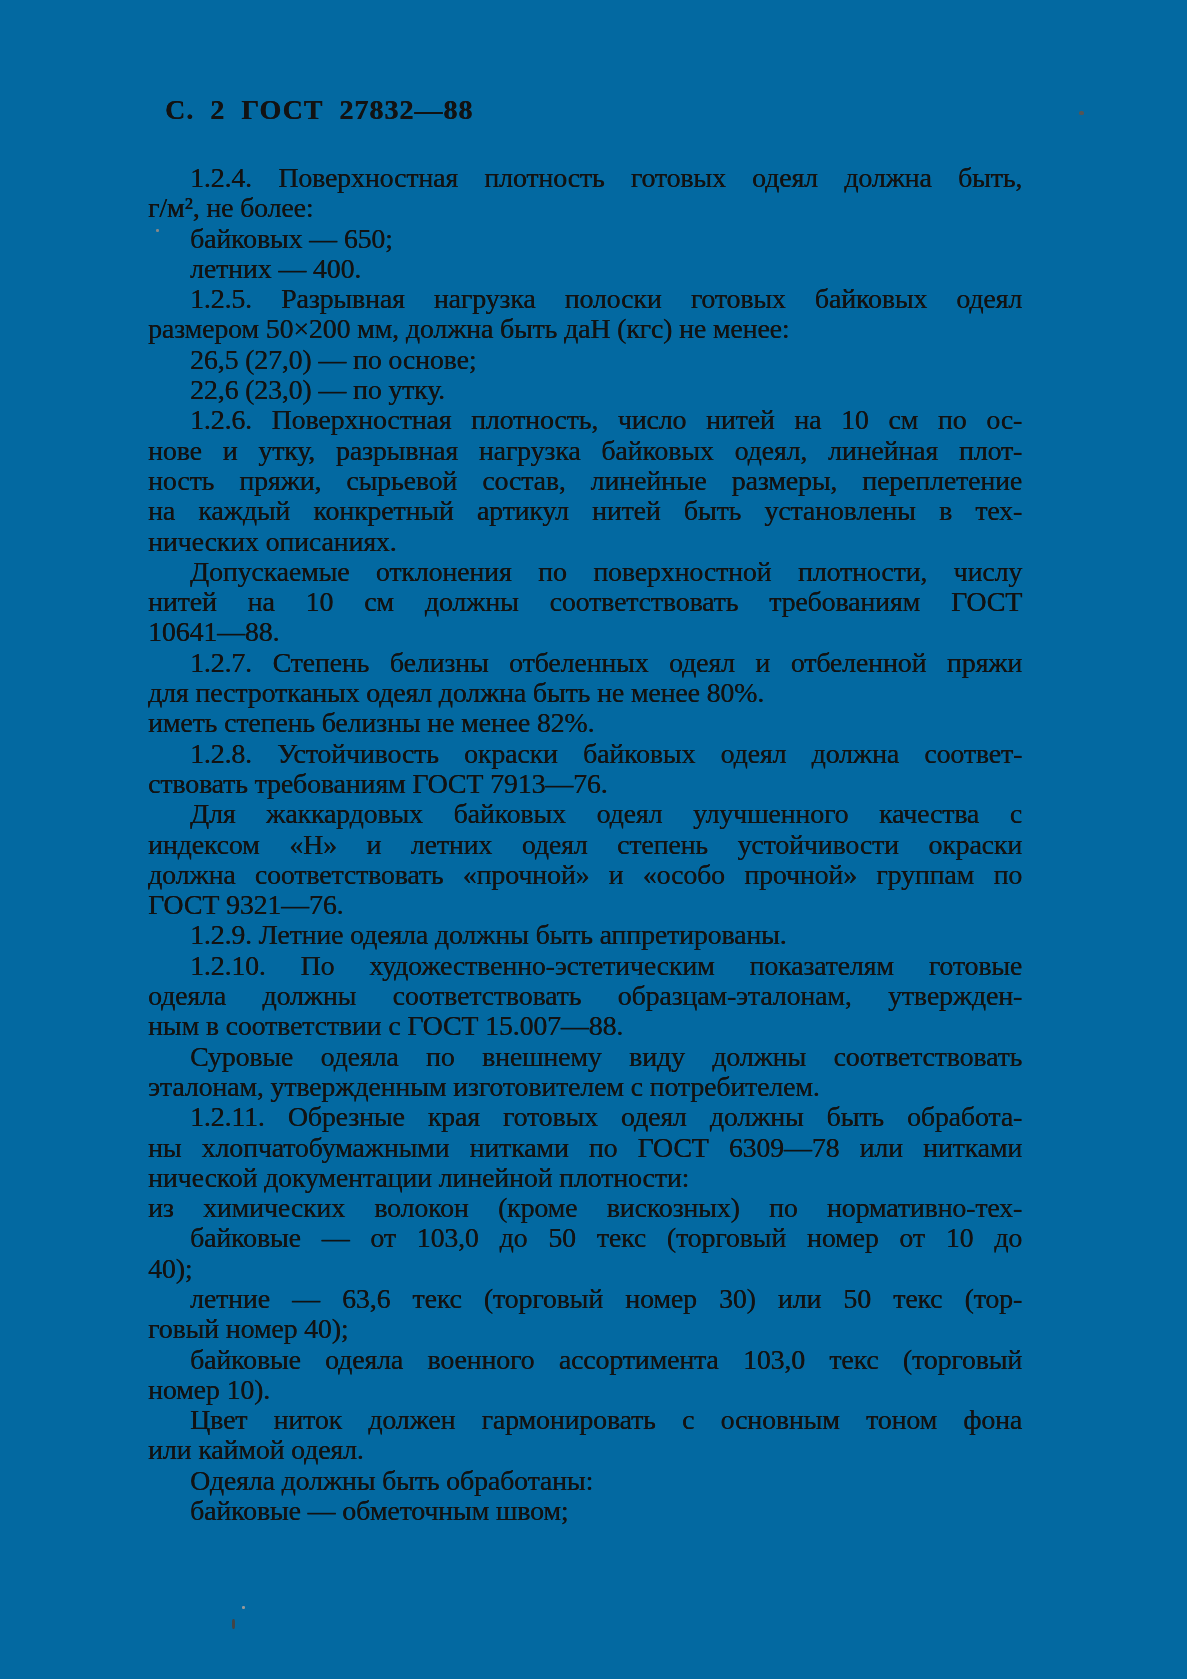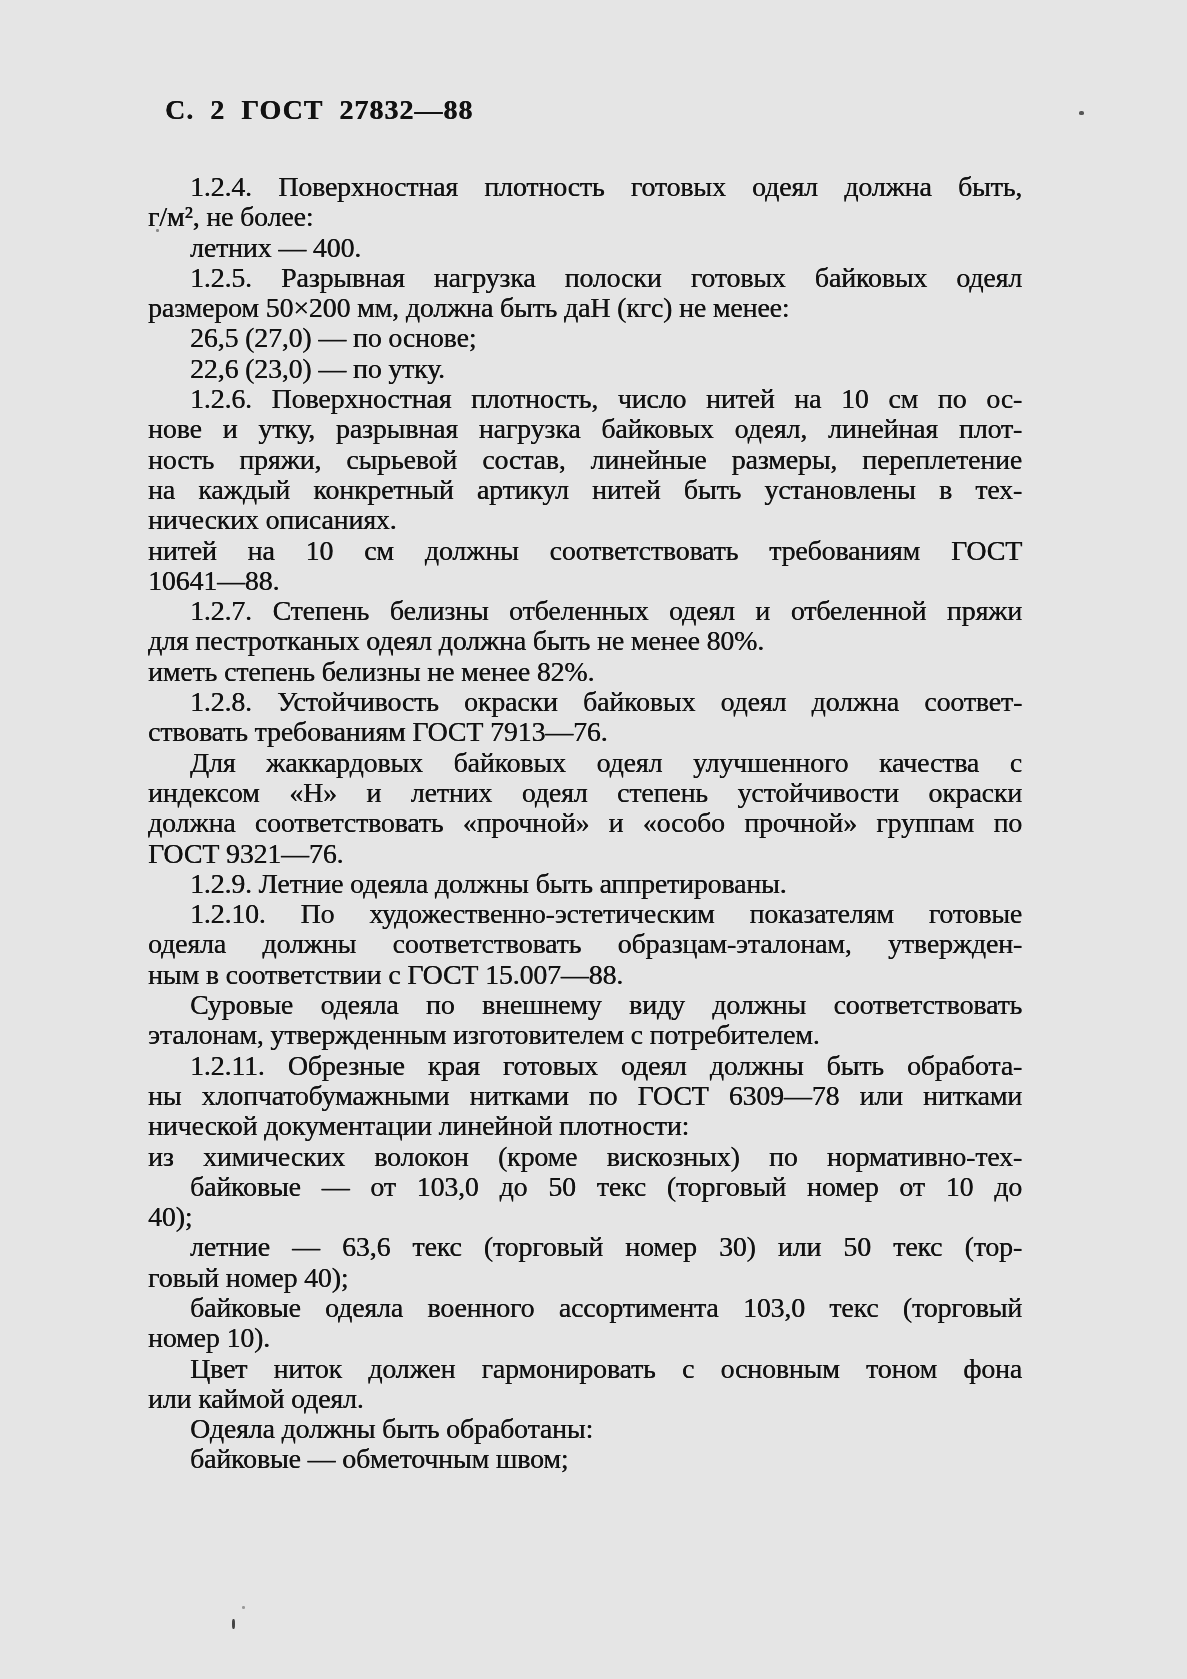--- a/index.html
+++ b/index.html
@@ -4,40 +4,40 @@
 <style>
   html, body {
     margin: 0;
     padding: 0;
     background: #ffffff;
   }
   .page {
     position: relative;
     width: 1187px;
     height: 1679px;
-    background: #e5e5e5;
+    background: #0369a1;
     overflow: hidden;
     font-family: "Liberation Serif", "DejaVu Serif", serif;
     color: #121212;
   }
   .page-header {
     position: absolute;
     left: 165px;
     top: 94px;
     font-size: 28px;
     font-weight: bold;
     letter-spacing: 1px;
     word-spacing: 8px;
     white-space: nowrap;
     text-shadow: 0.3px 0 0 currentColor;
   }
   .doc-body {
     position: absolute;
     left: 148px;
-    top: 172px;
+    top: 163px;
     width: 874px;
   }
   .line {
     font-size: 28px;
     line-height: 30.3px;
     height: 30.3px;
     letter-spacing: -0.2px;
     text-shadow: 0.3px 0 0 currentColor;
     white-space: normal;
   }
@@ -67,30 +67,32 @@
 </style>
 </head>
 <body>
 
 <div class="page">
   <div class="page-header">С. 2 ГОСТ 27832—88</div>
 
   <div class="doc-body">
       <div class="line indent just">1.2.4. Поверхностная плотность готовых одеял должна быть,</div>
       <div class="line">г/м², не более:</div>
+      <div class="line indent">байковых — 650;</div>
       <div class="line indent">летних — 400.</div>
       <div class="line indent just">1.2.5. Разрывная нагрузка полоски готовых байковых одеял</div>
       <div class="line">размером 50×200 мм, должна быть даН (кгс) не менее:</div>
       <div class="line indent">26,5 (27,0) — по основе;</div>
       <div class="line indent">22,6 (23,0) — по утку.</div>
       <div class="line indent just">1.2.6. Поверхностная плотность, число нитей на 10 см по ос-</div>
       <div class="line just">нове и утку, разрывная нагрузка байковых одеял, линейная плот-</div>
       <div class="line just">ность пряжи, сырьевой состав, линейные размеры, переплетение</div>
       <div class="line just">на каждый конкретный артикул нитей быть установлены в тех-</div>
       <div class="line">нических описаниях.</div>
+      <div class="line indent just">Допускаемые отклонения по поверхностной плотности, числу</div>
       <div class="line just">нитей на 10 см должны соответствовать требованиям ГОСТ</div>
       <div class="line">10641—88.</div>
       <div class="line indent just">1.2.7. Степень белизны отбеленных одеял и отбеленной пряжи</div>
       <div class="line">для пестротканых одеял должна быть не менее 80%.</div>
       <div class="line">иметь степень белизны не менее 82%.</div>
       <div class="line indent just">1.2.8. Устойчивость окраски байковых одеял должна соответ-</div>
       <div class="line">ствовать требованиям ГОСТ 7913—76.</div>
       <div class="line indent just">Для жаккардовых байковых одеял улучшенного качества с</div>
       <div class="line just">индексом «Н» и летних одеял степень устойчивости окраски</div>
       <div class="line just">должна соответствовать «прочной» и «особо прочной» группам по</div>

